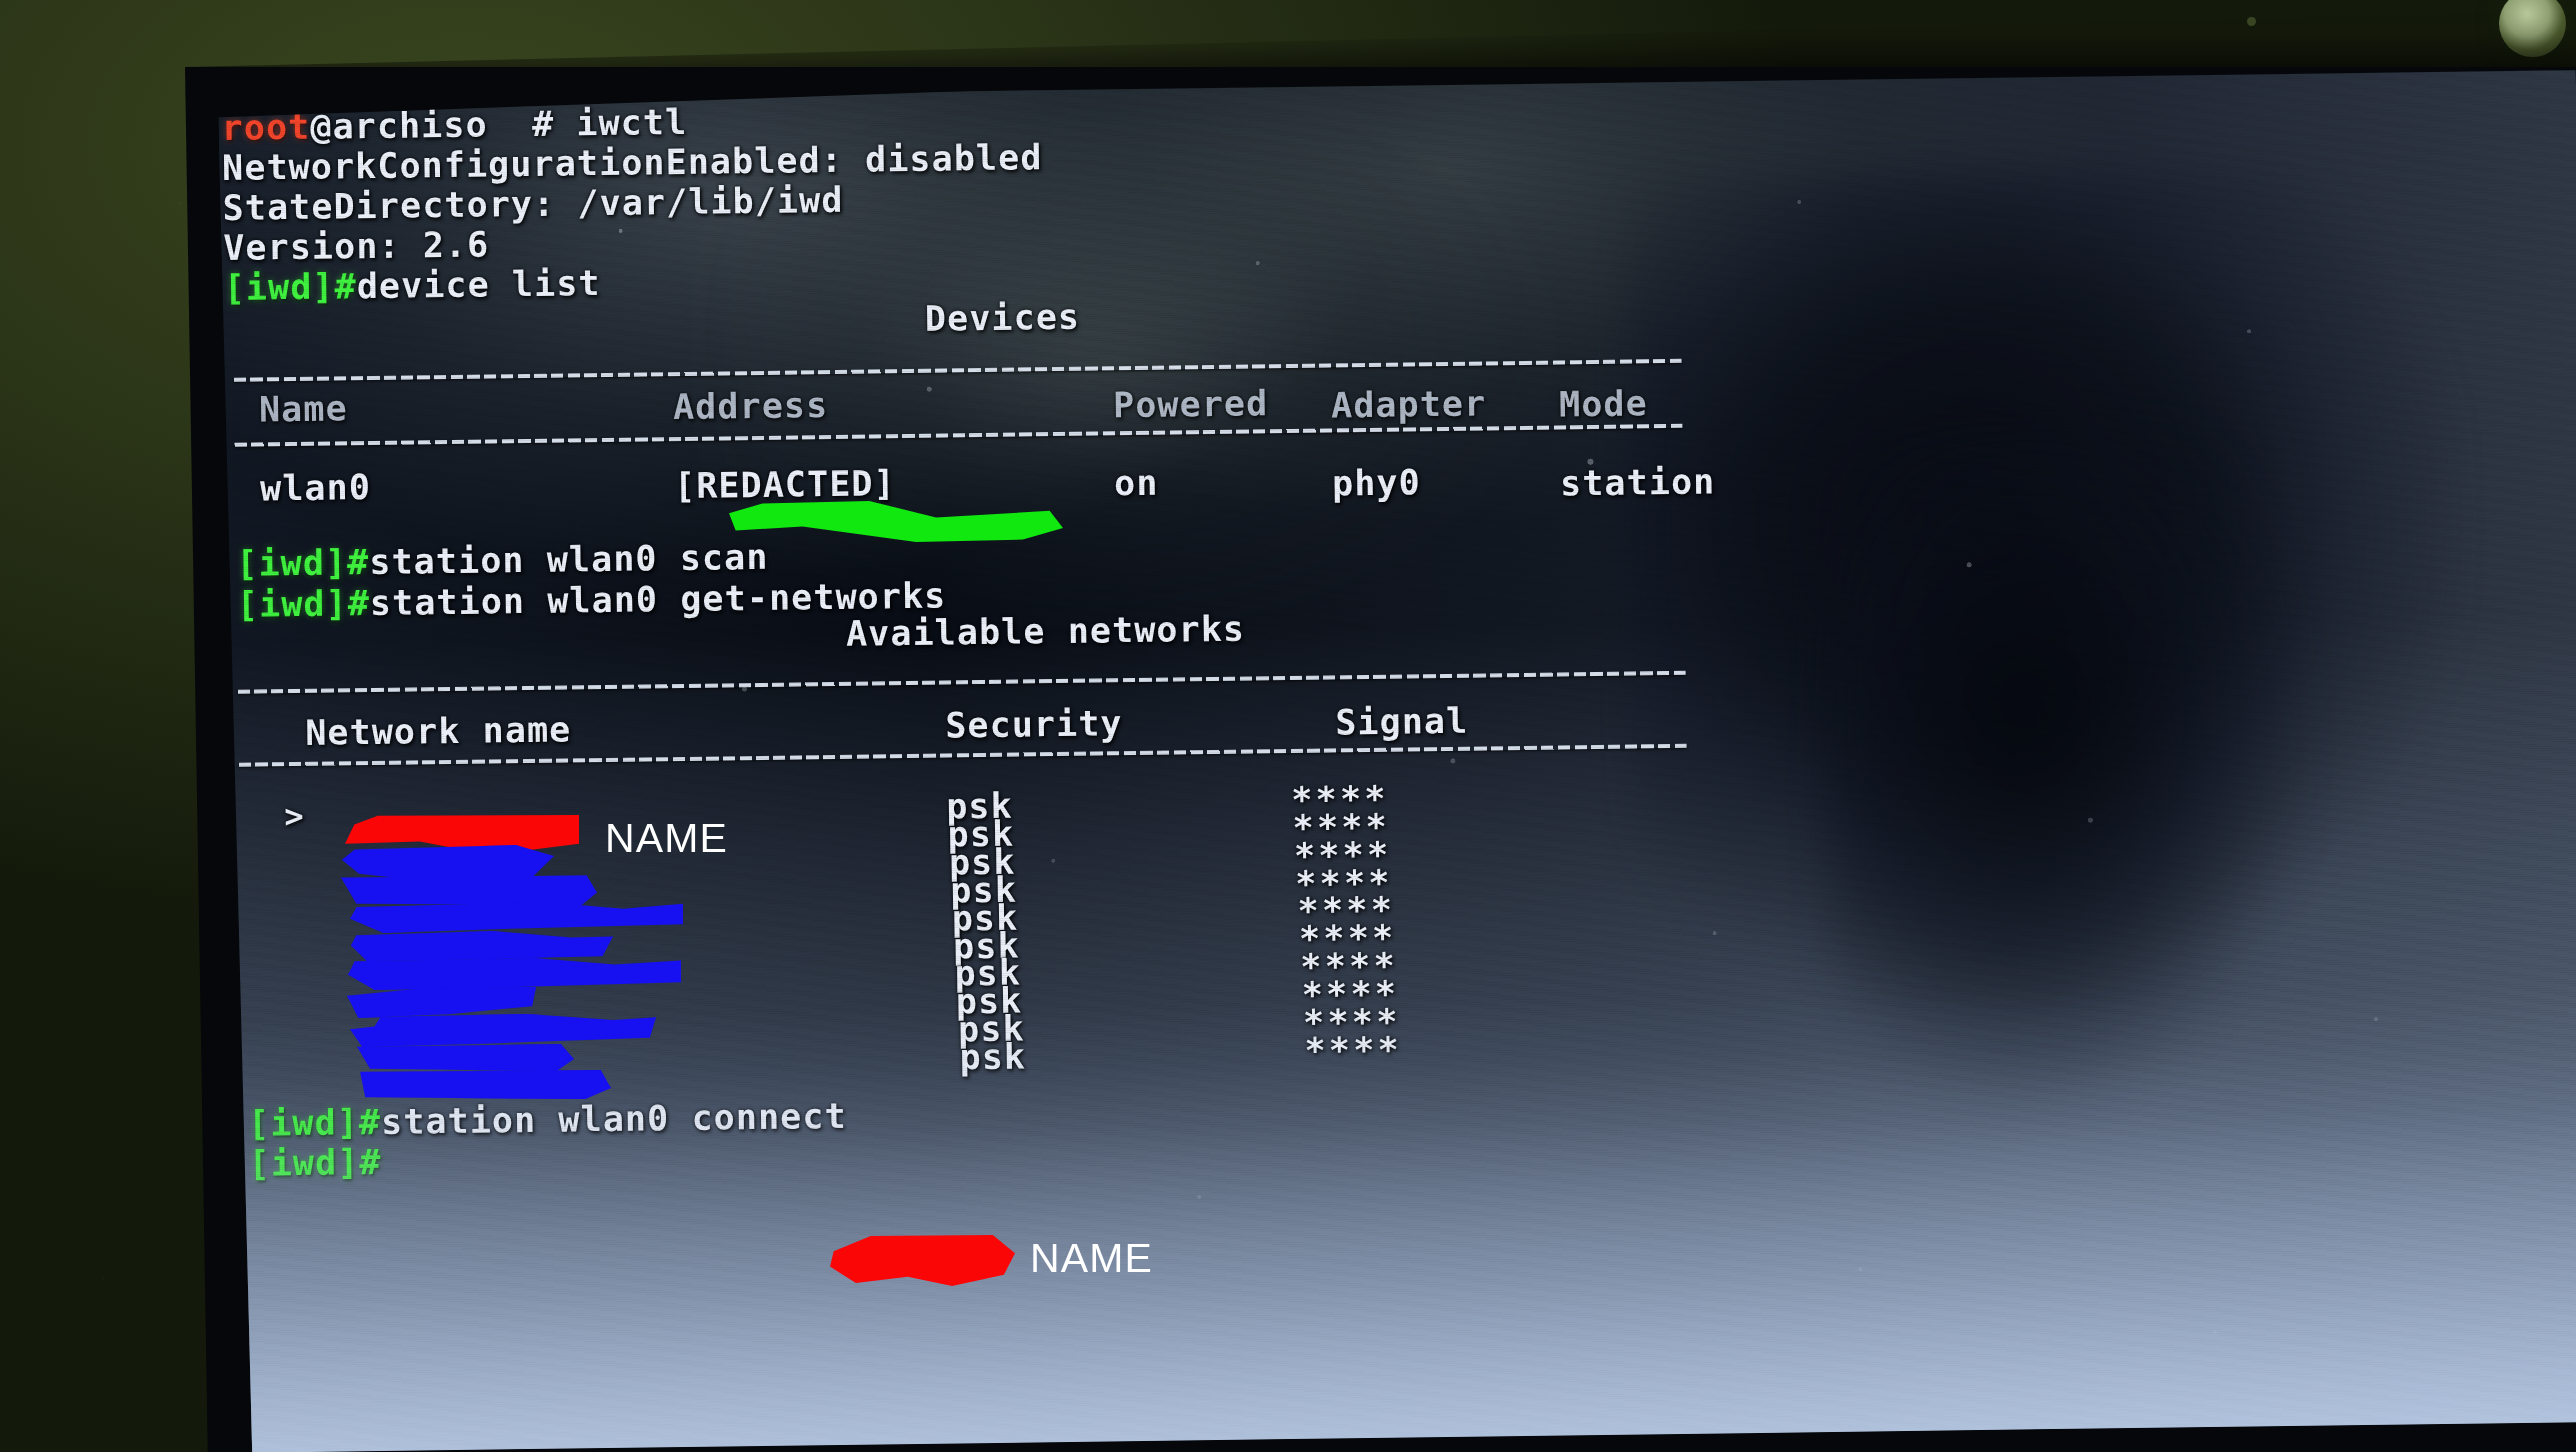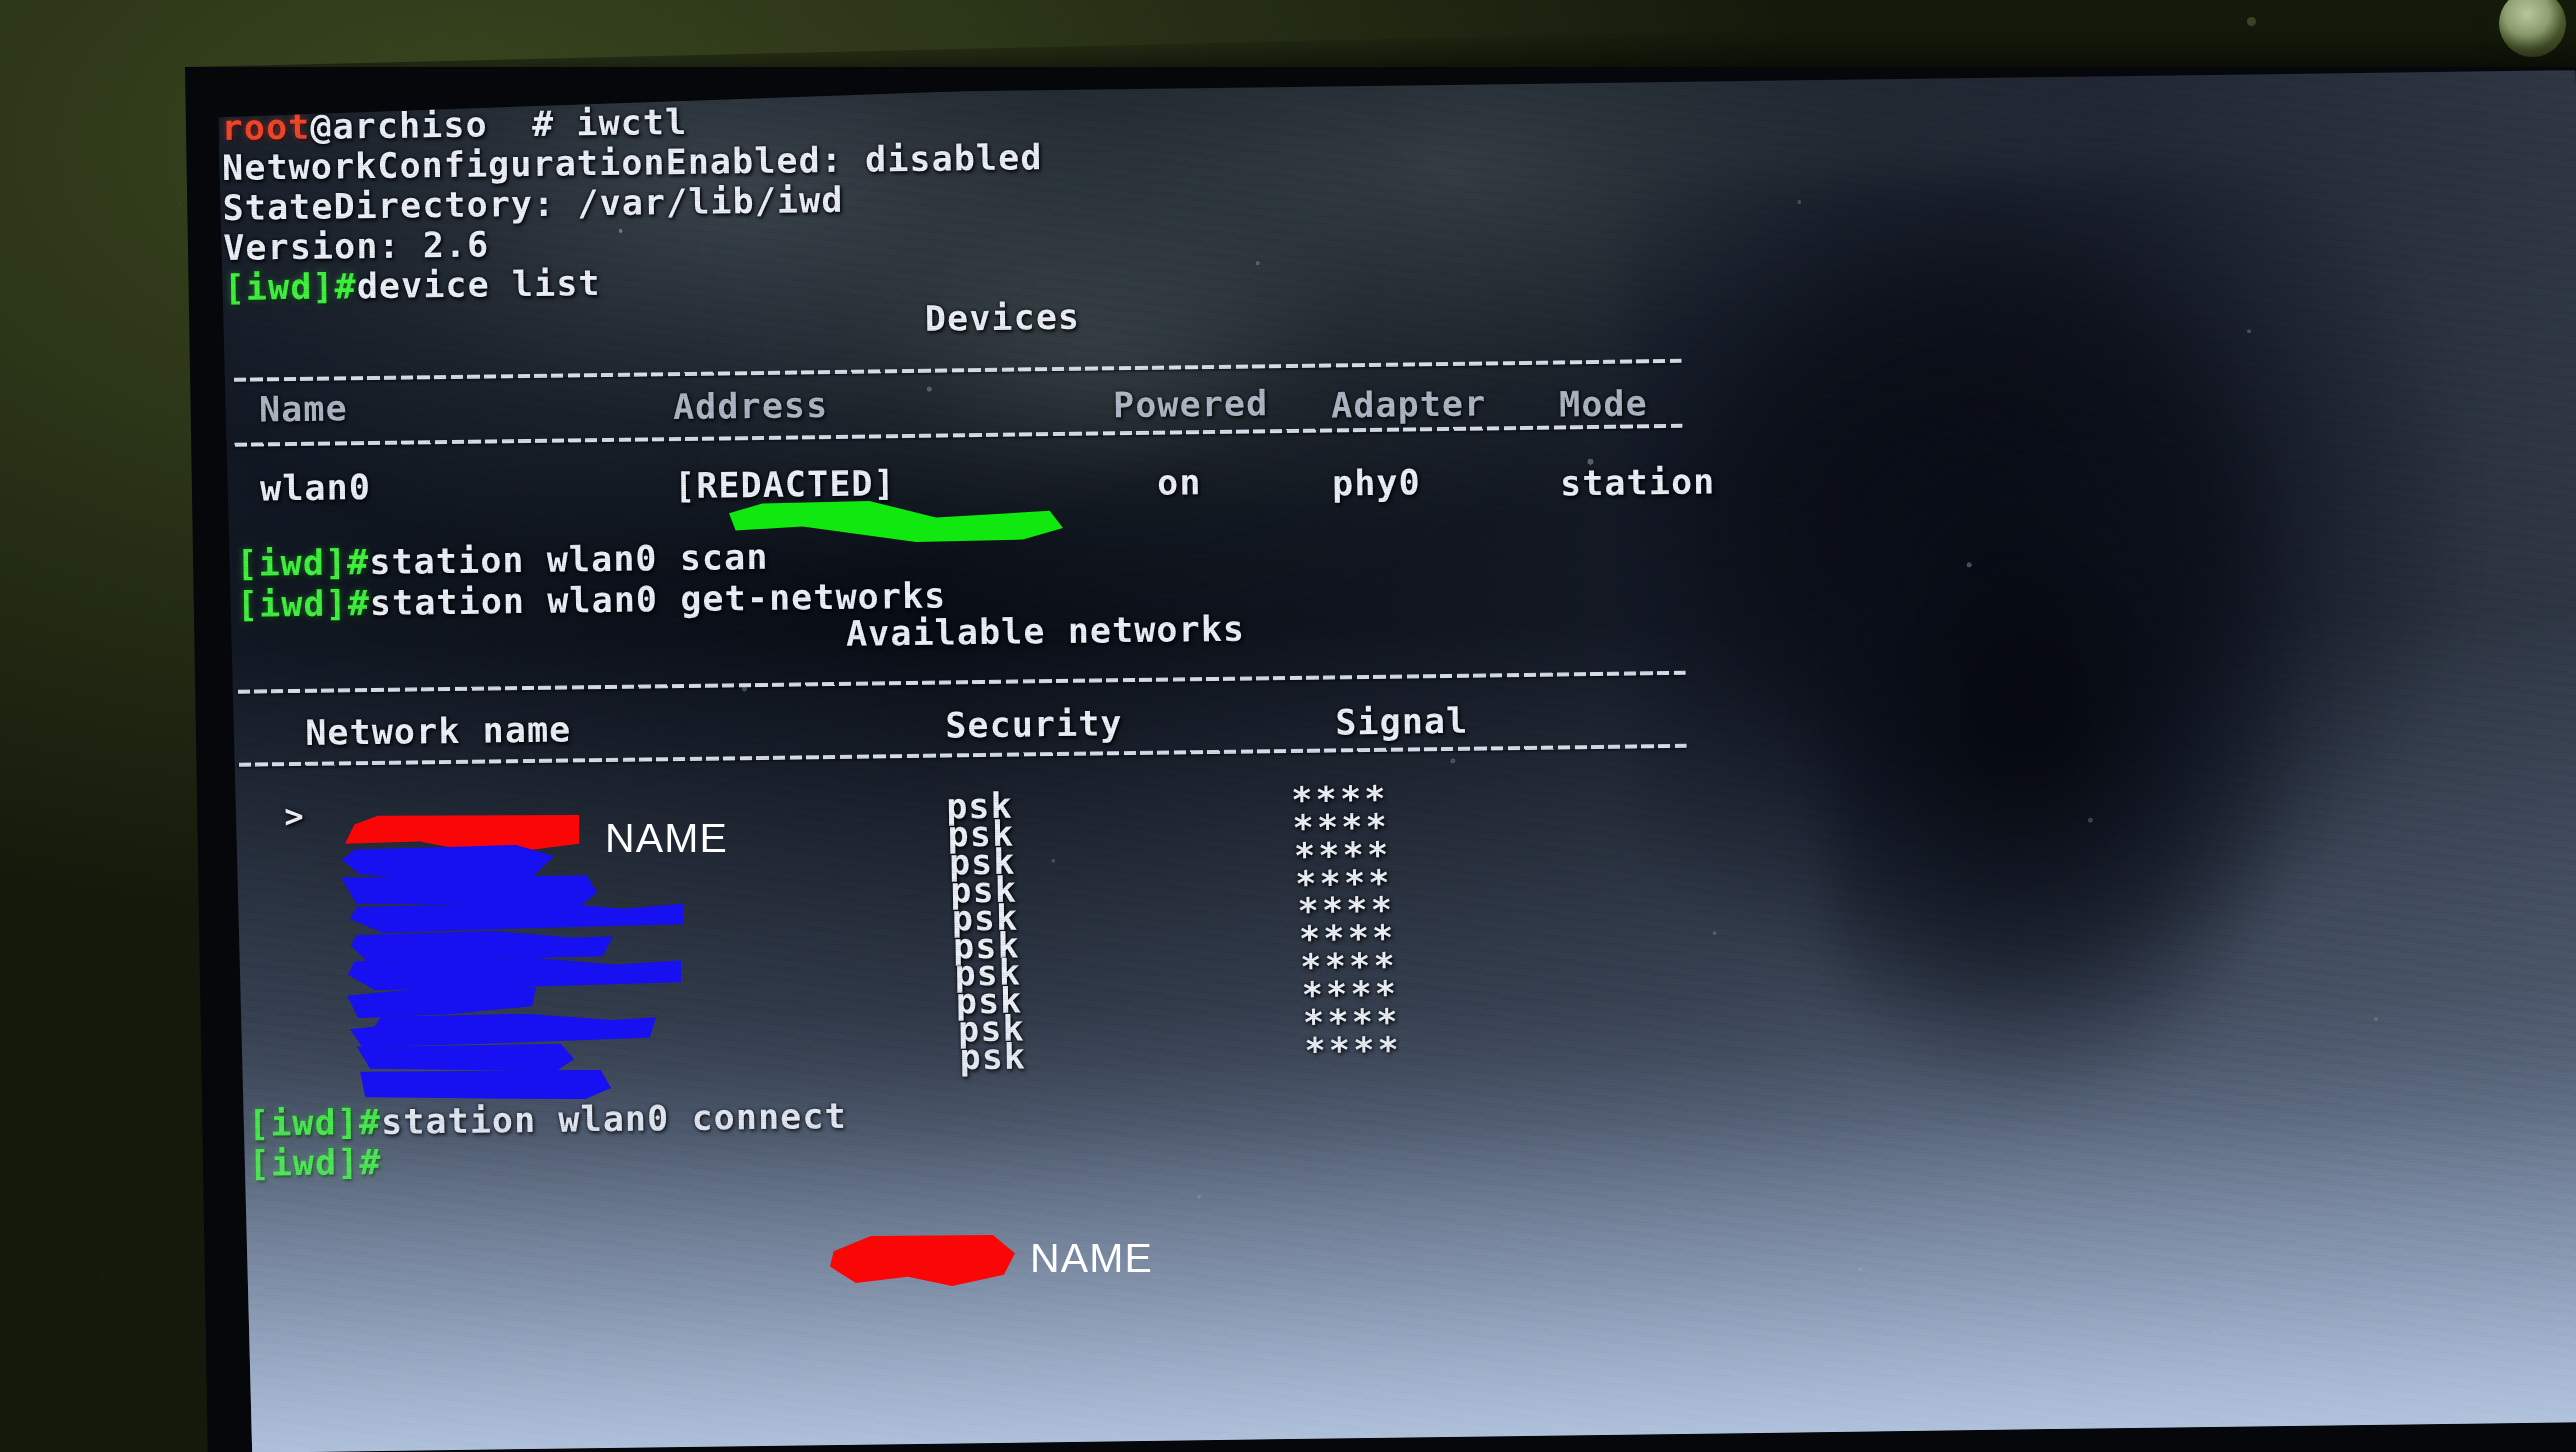--- a/index.html
+++ b/index.html
@@ -197,21 +197,21 @@
     <div class="row dim" style="left:37px;   top:289px;">Name</div>
     <div class="row dim" style="left:451px;  top:292px;">Address</div>
     <div class="row dim" style="left:891px; top:296px;">Powered</div>
     <div class="row dim" style="left:1990x;  left:1109px; top:299px;">Adapter</div>
     <div class="row dim" style="left:1337px; top:301px;">Mode</div>
 
     <div class="sep" style="left:12.3px; top:342px; width:1448px;"></div>
 
     <div class="row" style="left:37px;   top:368px;">wlan0</div>
     <div class="row" style="left:451px;  top:371px;">[REDACTED]</div>
-    <div class="row" style="left:891px; top:374px;margin-left:43px;">on</div>
+    <div class="row" style="left:891px; top:374px;">on</div>
     <div class="row" style="left:1109px; top:377px;">phy0</div>
     <div class="row" style="left:1337px; top:380px;">station</div>
 
     <div class="row" style="left:12.3px; top:443px;"><span class="green">[iwd]#</span><span>station wlan0 scan</span></div>
     <div class="row" style="left:12.3px; top:484px;"><span class="green">[iwd]#</span><span>station wlan0 get-networks</span></div>
 
     <div class="row" style="left:621px; top:521px;">Available networks</div>
 
     <div class="sep" style="left:12.3px; top:589px; width:1448px;"></div>
 

